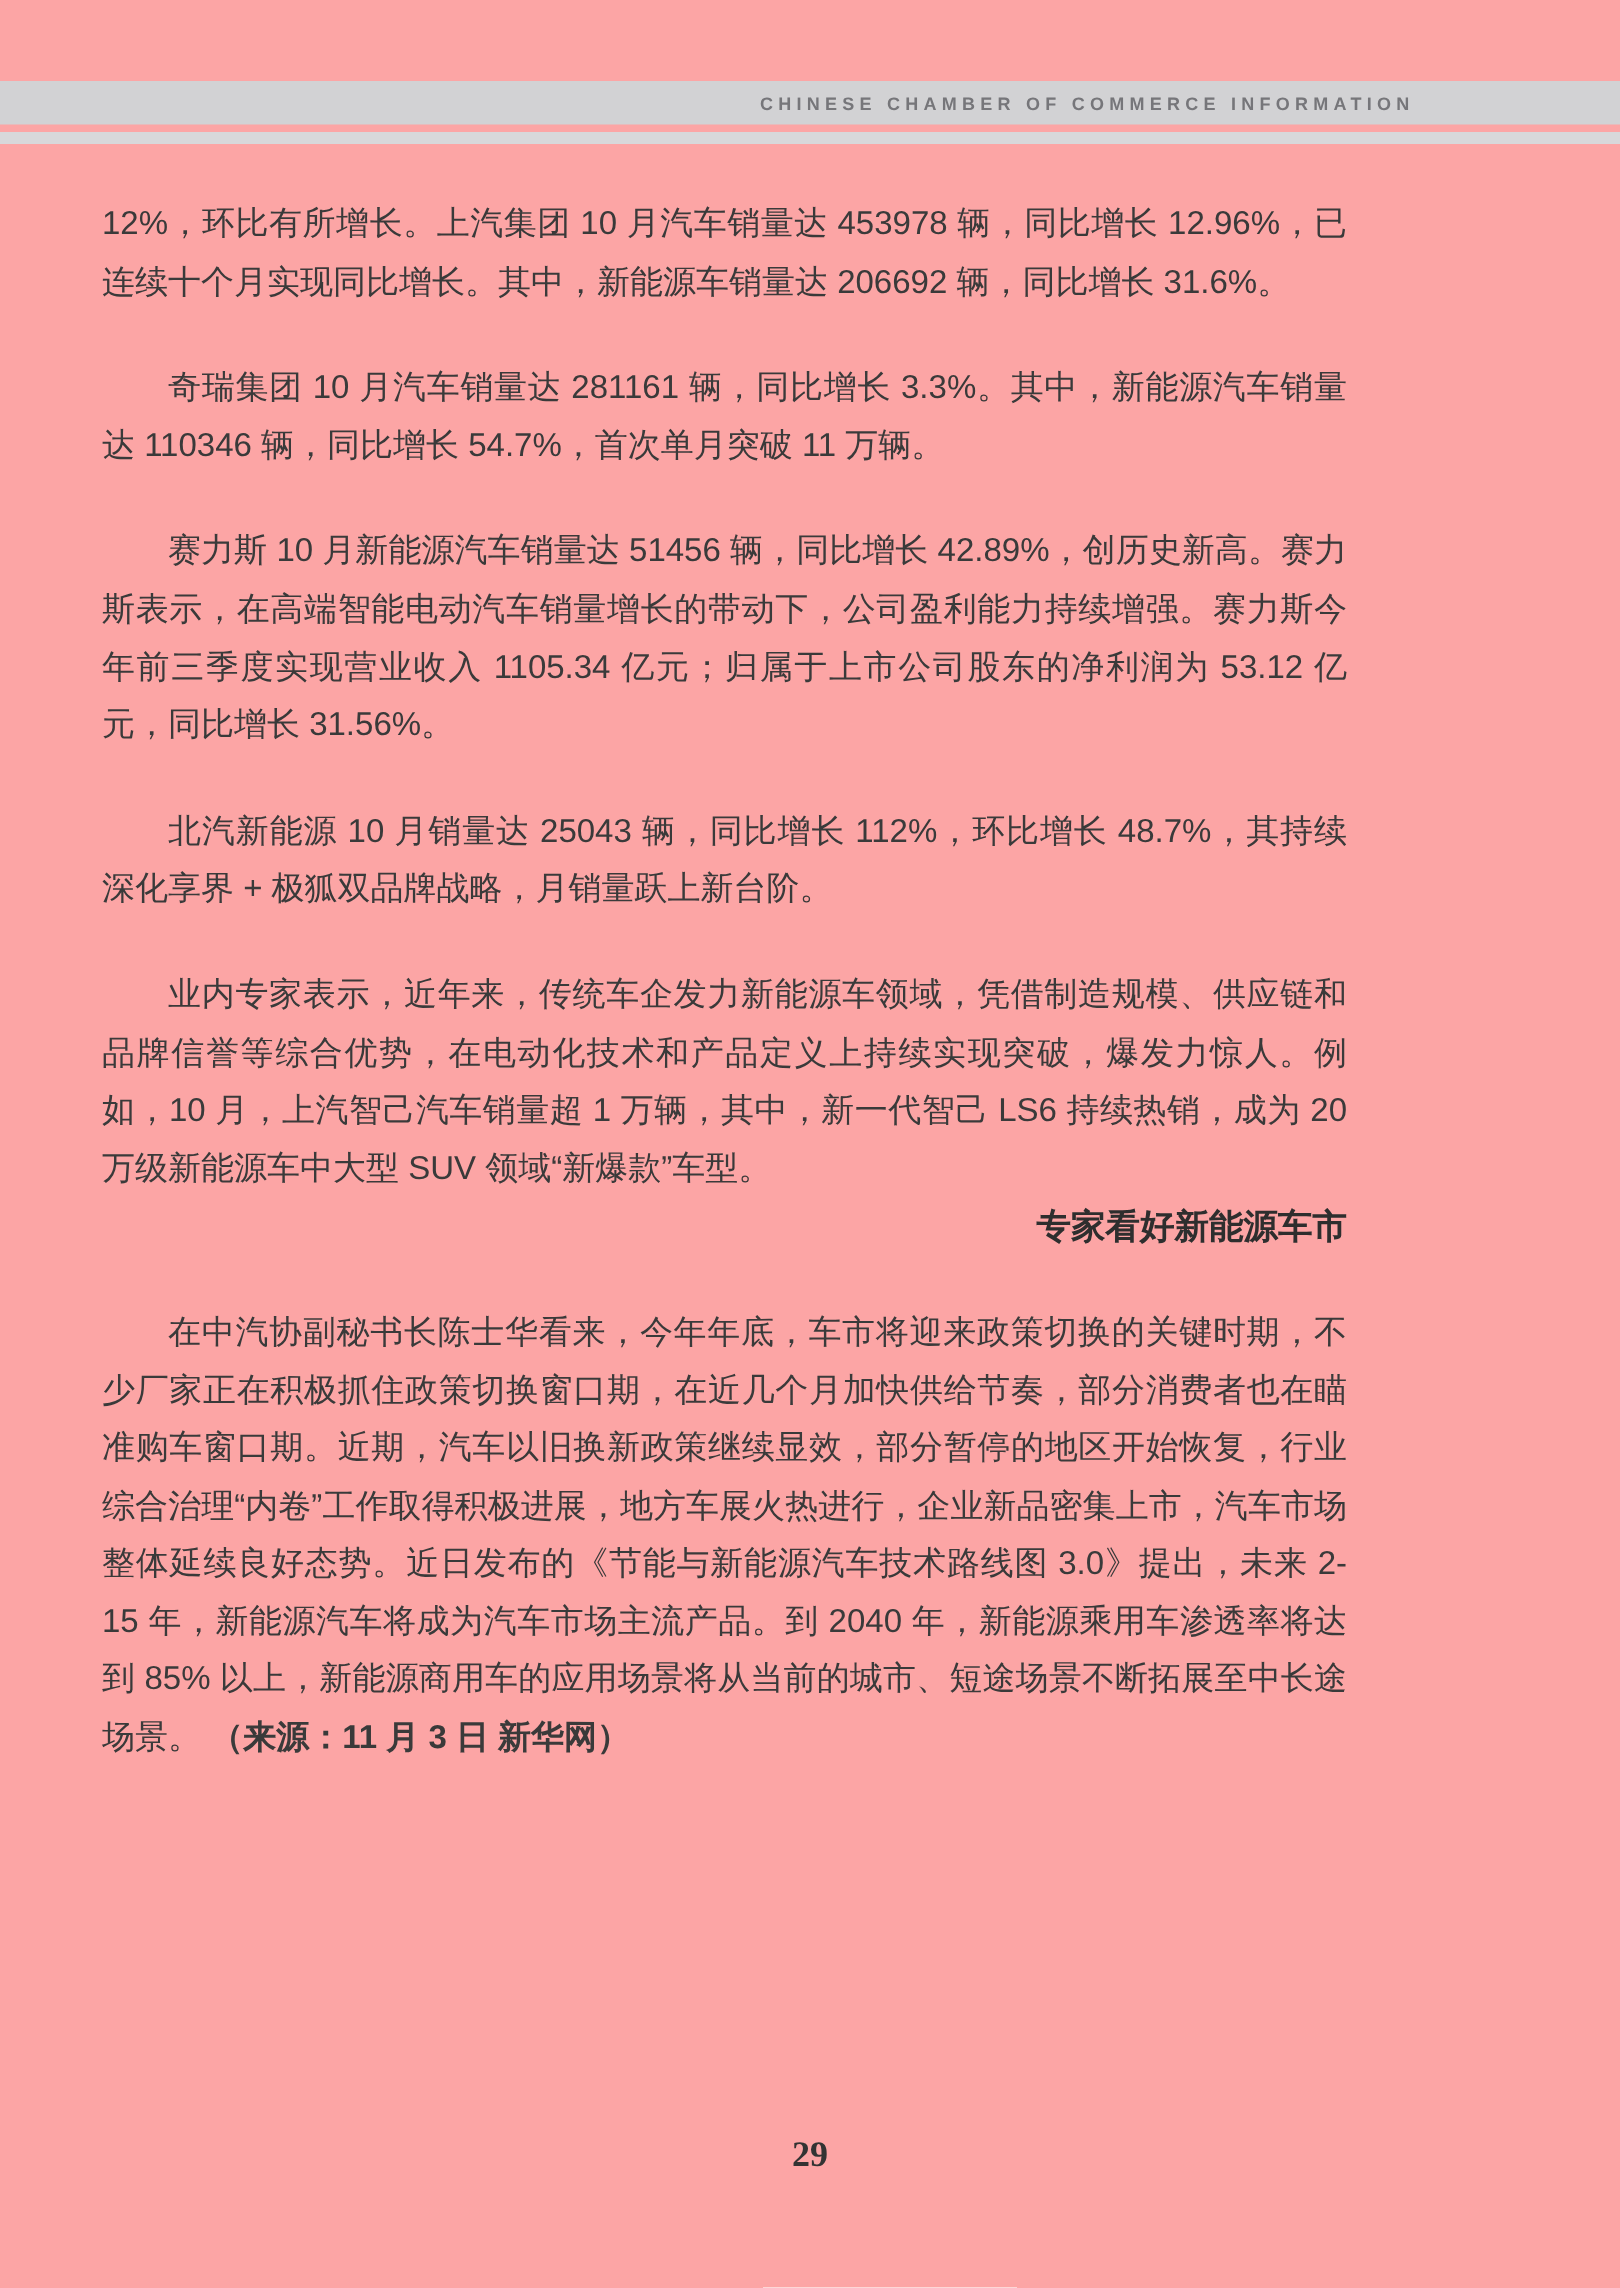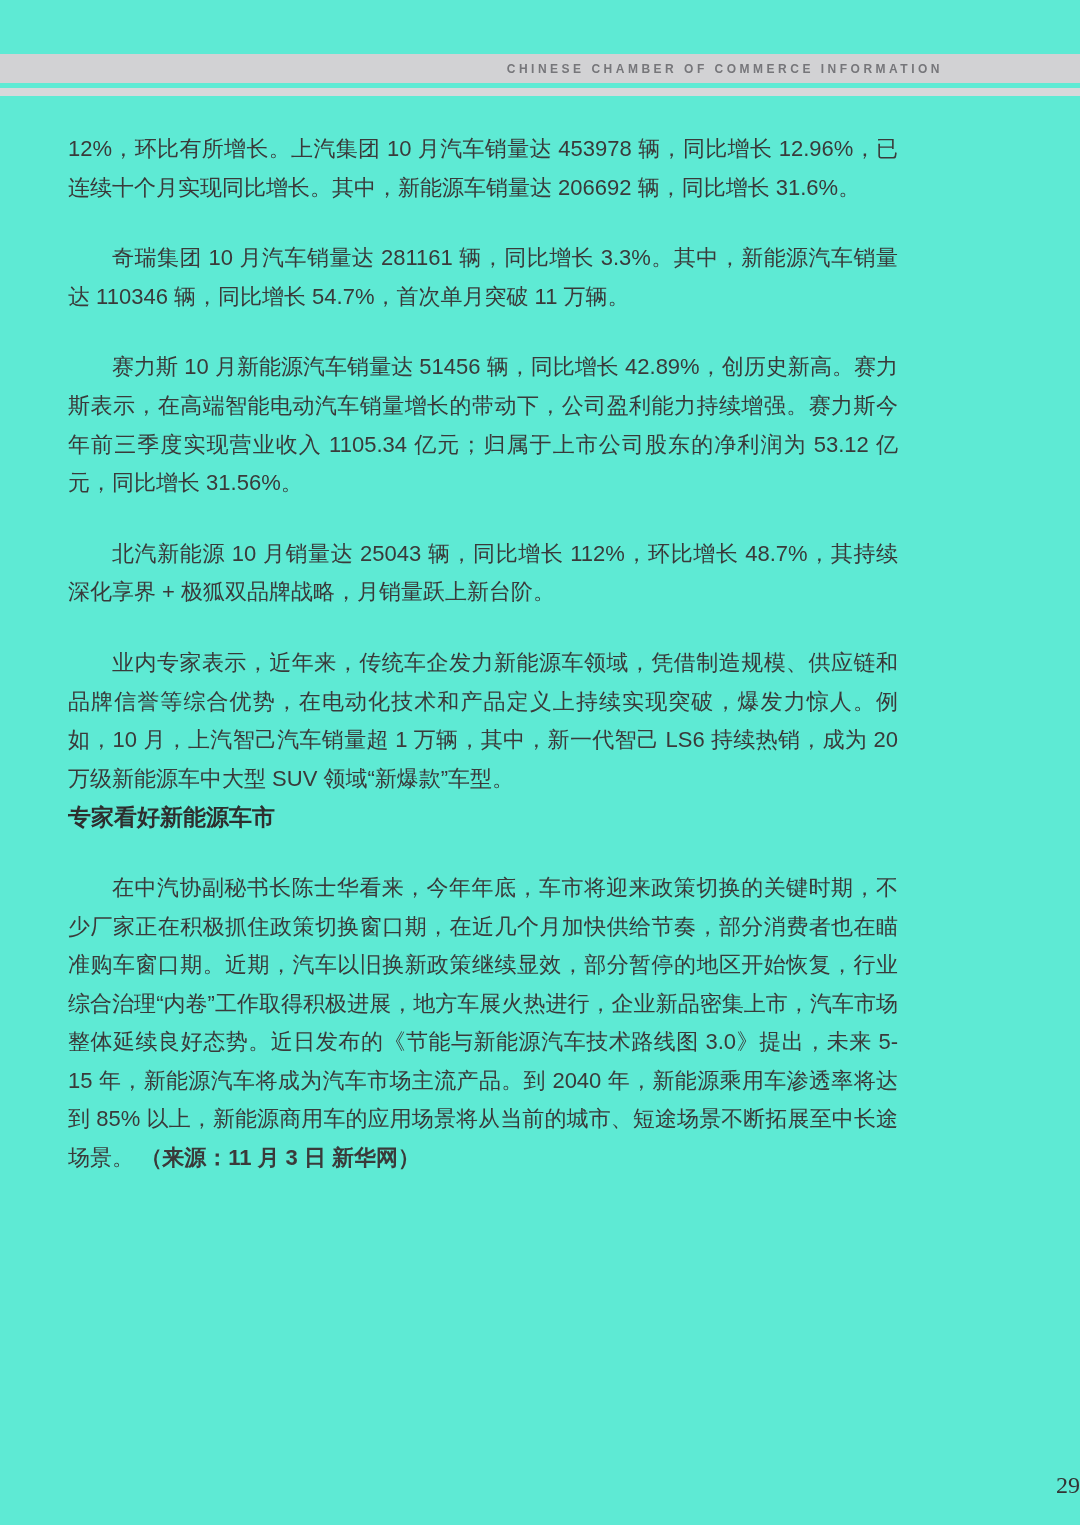--- a/index.html
+++ b/index.html
@@ -1,20 +1,20 @@
 <!DOCTYPE html>
 <html lang="zh"><head>
 <meta charset="utf-8">
 <style>
   html, body { margin: 0; padding: 0; background: #ffffff; }
   .page {
     position: relative;
     width: 1080px;
     height: 1525px;
-    background: #5eead4;
+    background: #fca5a5;
     overflow: hidden;
     font-family: "Liberation Sans", "DejaVu Sans", sans-serif;
   }
   .band {
     position: absolute;
     top: 54px; left: 0;
     width: 100%; height: 29px;
     background: #d2d2d4;
     display: flex;
     align-items: center;
@@ -45,33 +45,34 @@
     color: #3a3a3a;
     text-align: justify;
   }
   .para { margin: 0; padding: 0; }
   .indent { text-indent: 2em; margin-top: 32px; }
   .section-heading {
     margin: 0; padding: 0;
     font-size: 23px;
     font-weight: bold;
     color: #2e2e2e;
-    text-align: left;
+    text-align: right;
     text-indent: 0;
     line-height: 38.6px;
   }
   .source { font-weight: bold; }
   .page-number {
     position: absolute;
-    top: 1472px; left: 0;
+    top: 1424px; left: 0;
     width: 100%;
-    text-align: right;
+    text-align: center;
     font-family: "Liberation Serif", "DejaVu Serif", serif;
     font-size: 24px;
     color: #333333;
+    font-weight: bold;
   }
 </style>
 </head>
 <body>
 
 <div class="page">
 
   <div class="band">
     <span class="band-text">CHINESE CHAMBER OF COMMERCE INFORMATION</span>
   </div>
@@ -79,18 +80,18 @@
 
   <main class="content">
     <p class="para">12%，环比有所增长。上汽集团 10 月汽车销量达 453978 辆，同比增长 12.96%，已连续十个月实现同比增长。其中，新能源车销量达 206692 辆，同比增长 31.6%。</p>
     <p class="para indent">奇瑞集团 10 月汽车销量达 281161 辆，同比增长 3.3%。其中，新能源汽车销量达 110346 辆，同比增长 54.7%，首次单月突破 11 万辆。</p>
     <p class="para indent">赛力斯 10 月新能源汽车销量达 51456 辆，同比增长 42.89%，创历史新高。赛力斯表示，在高端智能电动汽车销量增长的带动下，公司盈利能力持续增强。赛力斯今年前三季度实现营业收入 1105.34 亿元；归属于上市公司股东的净利润为 53.12 亿元，同比增长 31.56%。</p>
     <p class="para indent">北汽新能源 10 月销量达 25043 辆，同比增长 112%，环比增长 48.7%，其持续深化享界 + 极狐双品牌战略，月销量跃上新台阶。</p>
     <p class="para indent">业内专家表示，近年来，传统车企发力新能源车领域，凭借制造规模、供应链和品牌信誉等综合优势，在电动化技术和产品定义上持续实现突破，爆发力惊人。例如，10 月，上汽智己汽车销量超 1 万辆，其中，新一代智己 LS6 持续热销，成为 20 万级新能源车中大型 SUV 领域“新爆款”车型。</p>
 
     <h2 class="section-heading">专家看好新能源车市</h2>
 
-    <p class="para indent"><span>在中汽协副秘书长陈士华看来，今年年底，车市将迎来政策切换的关键时期，不少厂家正在积极抓住政策切换窗口期，在近几个月加快供给节奏，部分消费者也在瞄准购车窗口期。近期，汽车以旧换新政策继续显效，部分暂停的地区开始恢复，行业综合治理“内卷”工作取得积极进展，地方车展火热进行，企业新品密集上市，汽车市场整体延续良好态势。近日发布的《节能与新能源汽车技术路线图 3.0》提出，未来 5-15 年，新能源汽车将成为汽车市场主流产品。到 2040 年，新能源乘用车渗透率将达到 85% 以上，新能源商用车的应用场景将从当前的城市、短途场景不断拓展至中长途场景。</span> <span class="source">（来源：11 月 3 日 新华网）</span></p>
+    <p class="para indent"><span>在中汽协副秘书长陈士华看来，今年年底，车市将迎来政策切换的关键时期，不少厂家正在积极抓住政策切换窗口期，在近几个月加快供给节奏，部分消费者也在瞄准购车窗口期。近期，汽车以旧换新政策继续显效，部分暂停的地区开始恢复，行业综合治理“内卷”工作取得积极进展，地方车展火热进行，企业新品密集上市，汽车市场整体延续良好态势。近日发布的《节能与新能源汽车技术路线图 3.0》提出，未来 2-15 年，新能源汽车将成为汽车市场主流产品。到 2040 年，新能源乘用车渗透率将达到 85% 以上，新能源商用车的应用场景将从当前的城市、短途场景不断拓展至中长途场景。</span> <span class="source">（来源：11 月 3 日 新华网）</span></p>
   </main>
 
   <div class="page-number">29</div>
 
 </div>
 
 </body></html>

